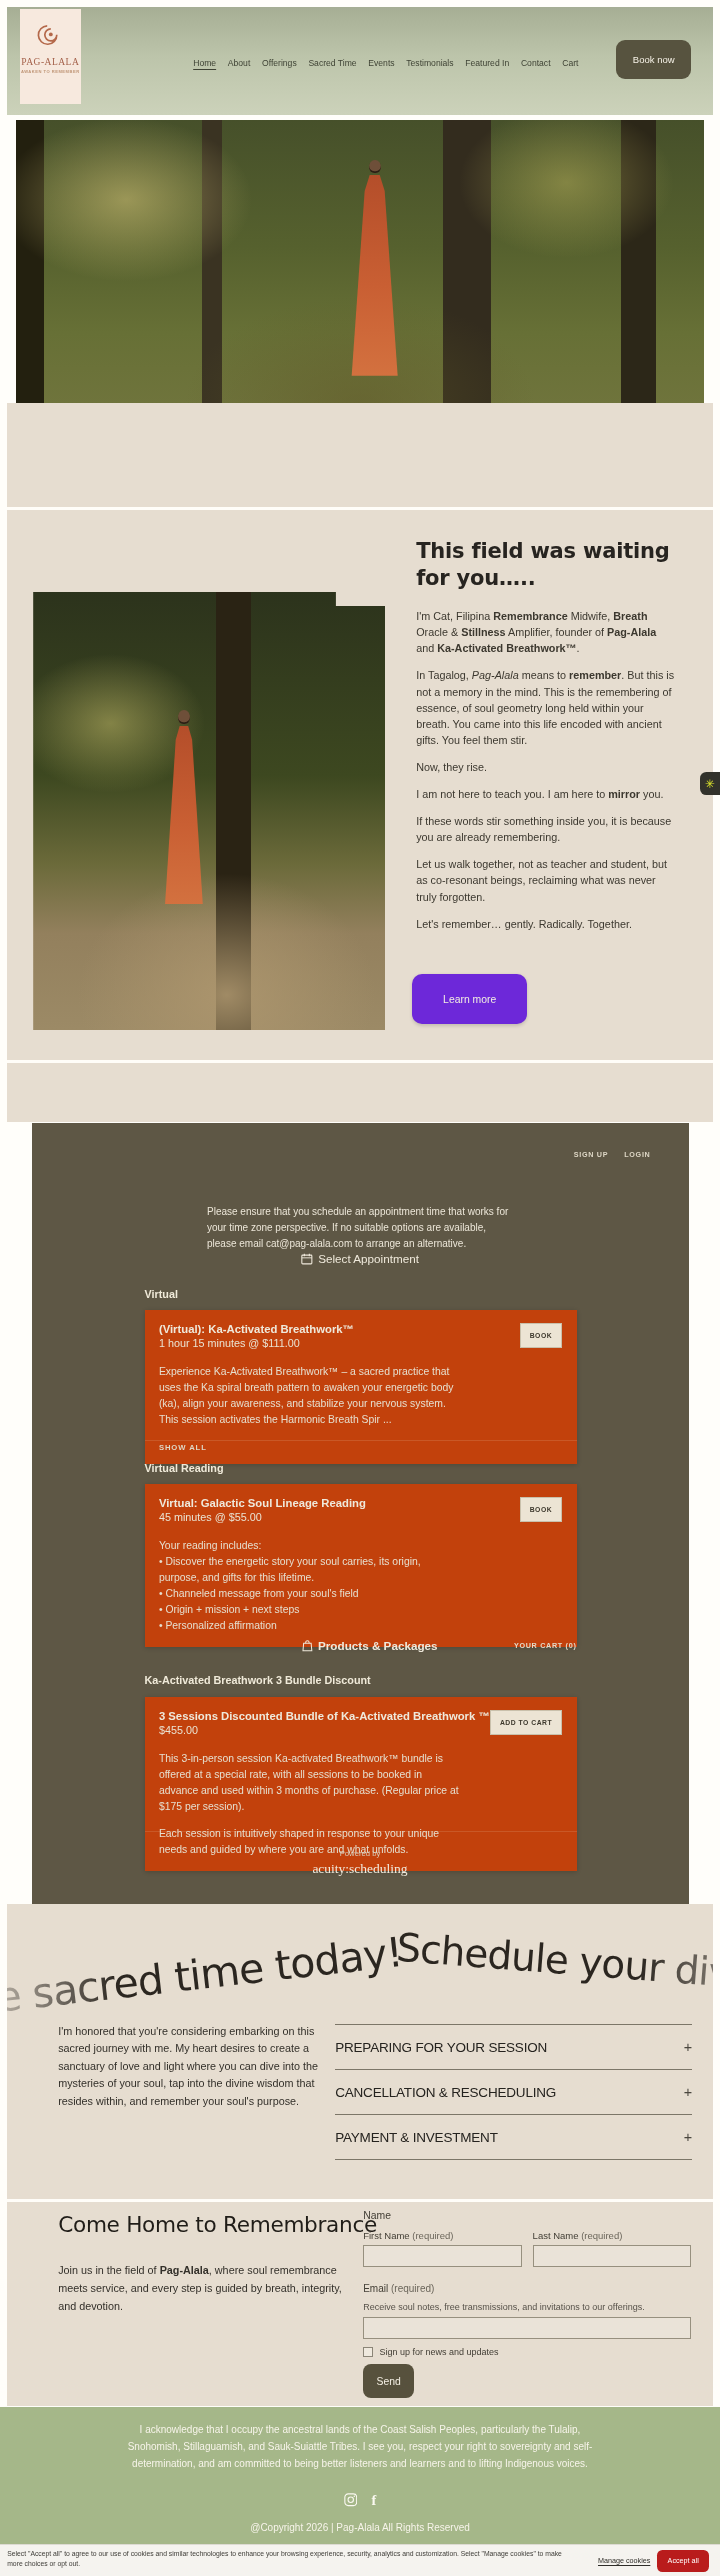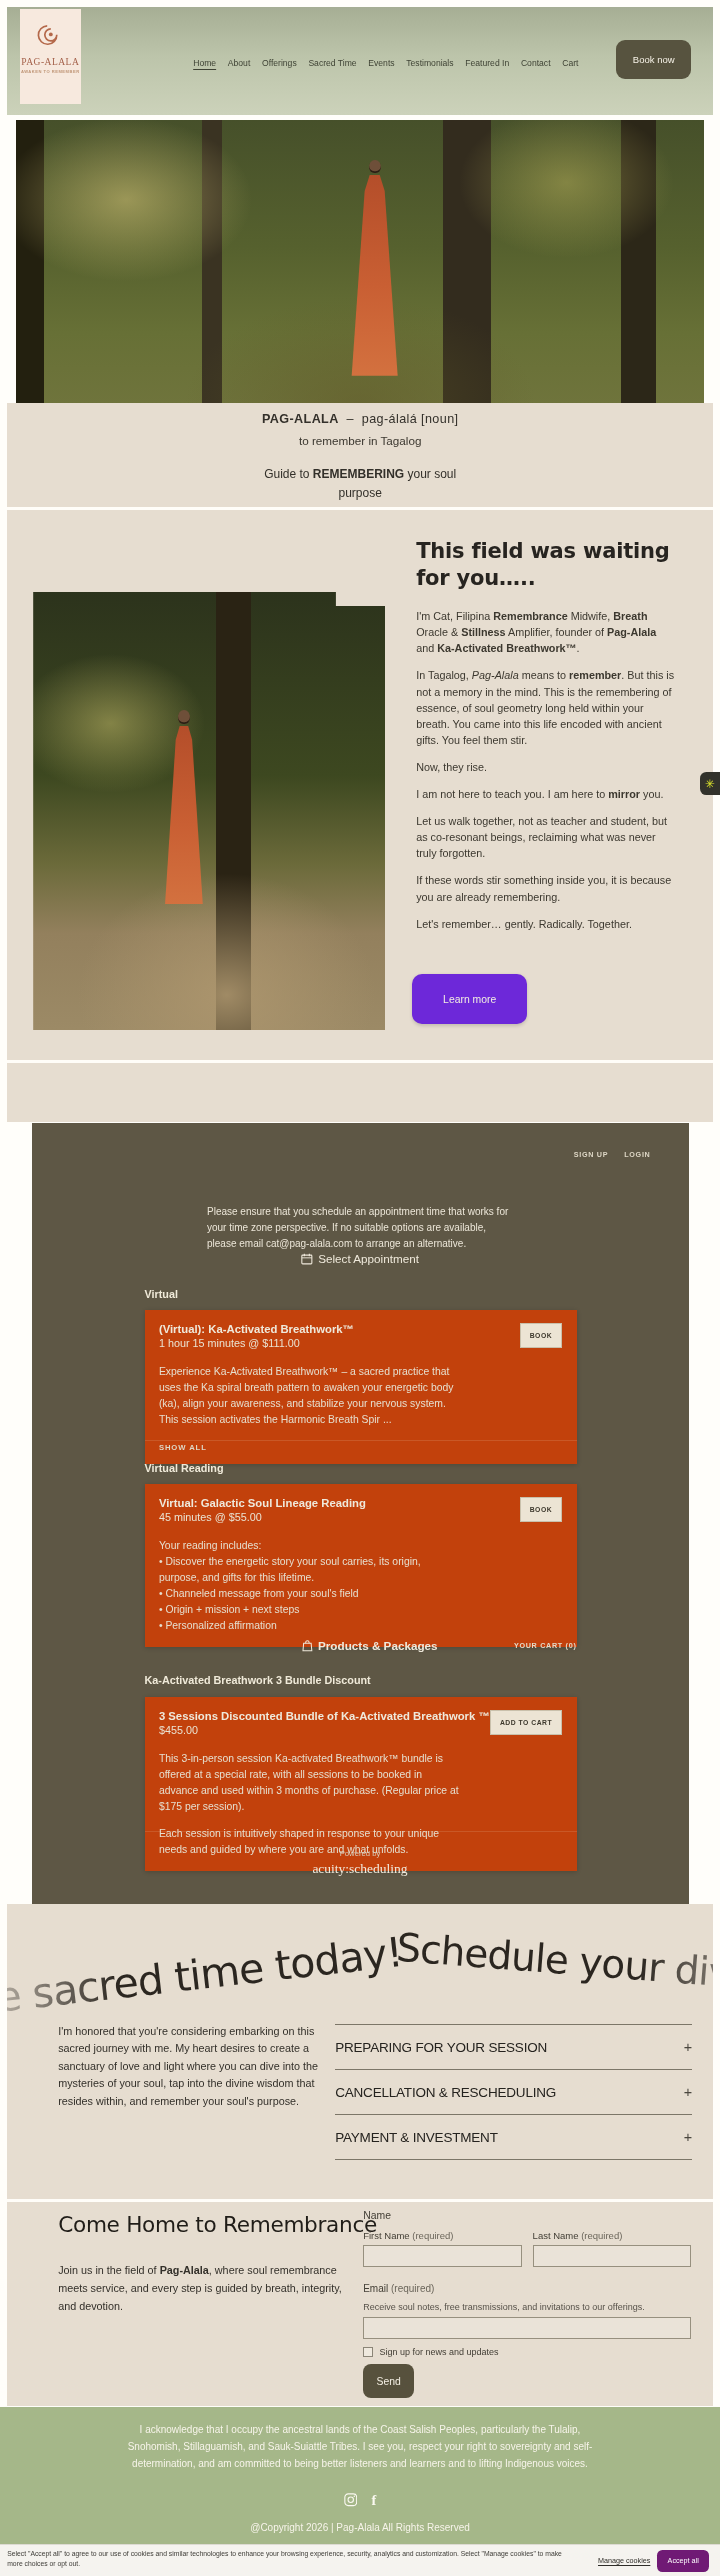--- a/index.html
+++ b/index.html
@@ -133,21 +133,21 @@
   .social-ic { cursor:pointer; display:flex; align-items:center; }
   .fb-f { font-family:"Liberation Serif", serif; font-size:14.4px; font-weight:700; color:#fbf9f1; line-height:1; }
   .copyright { position:absolute; top:115px; width:100%; text-align:center; font-size:10px; }
 
   
   .cookiebar { position:absolute; top:2544px; left:0; width:720px; height:31.5px; background:#f5f3ef;
     border-top:0.9px solid #dddad2; }
   .cookie-msg { position:absolute; left:7.2px; top:3.6px; width:572px; font-size:6.8px; line-height:1.55; color:#3f3d38; }
   .cookie-manage { position:absolute; left:598px; top:10.8px; font-size:7.2px; color:#2e2c28; text-decoration:underline;
     text-underline-offset:1.8px; cursor:pointer; white-space:nowrap; }
-  .cookie-accept { position:absolute; right:10.8px; top:4.5px; width:52px; height:22.5px; background:#701a75; border:none;
+  .cookie-accept { position:absolute; right:10.8px; top:4.5px; width:52px; height:22.5px; background:#b91c1c; border:none;
     border-radius:5.4px; color:#fff; font-size:7.2px; font-family:inherit; cursor:pointer; }
 </style>
 </head>
 <body>
 
 <div class="page">
 
   <div class="header">
     <div class="logo-box">
       <svg class="logo-spiral" width="32" height="32" viewBox="0 0 40 40">
@@ -172,47 +172,38 @@
   </div>
 
   <div class="hero">
     <div class="hero-figure">
       <div class="fig-head"></div>
       <div class="fig-dress"></div>
     </div>
   </div>
 
   <div class="beige-main">
-    <div class="def-block">
-      <div class="def-line1">
-        <b>PAG-ALALA</b>
-        &nbsp;<span>–</span>&nbsp;
-        <span>pag-álalá [noun]</span>
-      </div>
-      <div class="def-line2">to remember in Tagalog</div>
-      <div class="def-guide"><span>Guide to </span><span style="font-weight: 700;">REMEMBERING</span><span> your soul purpose</span></div>
-    </div>
     <div class="hline" style="top:104px"></div>
 
     <h2 class="intro-heading">This field was waiting for you…..</h2>
 
     <div class="photo-path">
       <div class="path-figure">
         <div class="fig-head"></div>
         <div class="fig-dress"></div>
       </div>
     </div>
 
     <div class="intro-col">
       <p><span>I'm Cat, Filipina </span><span style="font-weight: 700;">Remembrance</span><span> Midwife, </span><span style="font-weight: 700;">Breath</span><span> Oracle &amp; </span><span style="font-weight: 700;">Stillness</span><span> Amplifier, founder of </span><span style="font-weight: 700;">Pag-Alala</span><span> and </span><span style="font-weight: 700;">Ka-Activated Breathwork™</span><span>.</span></p>
       <p><span>In Tagalog, </span><span style="font-style: italic;">Pag-Alala</span><span> means to </span><span style="font-weight: 700;">remember</span><span>. But this is not a memory in the mind. This is the remembering of essence, of soul geometry long held within your breath. You came into this life encoded with ancient gifts. You feel them stir.</span></p>
       <p>Now, they rise.</p>
       <p><span>I am not here to teach you. I am here to </span><span style="font-weight: 700;">mirror</span><span> you.</span></p>
+      <p>If these words stir something inside you, it is because you are already remembering.</p>
       <p>Let us walk together, not as teacher and student, but as co-resonant beings, reclaiming what was never truly forgotten.</p>
-      <p>If these words stir something inside you, it is because you are already remembering.</p>
       <p>Let's remember… gently. Radically. Together.</p>
     </div>
 
     <button class="learn-btn">Learn more</button>
     <div class="hline" style="top:657px"></div>
   </div>
 
   <div class="a11y-widget" style="top:772px; left:700px; position:absolute;">✳</div>
 
   <div class="widget">

